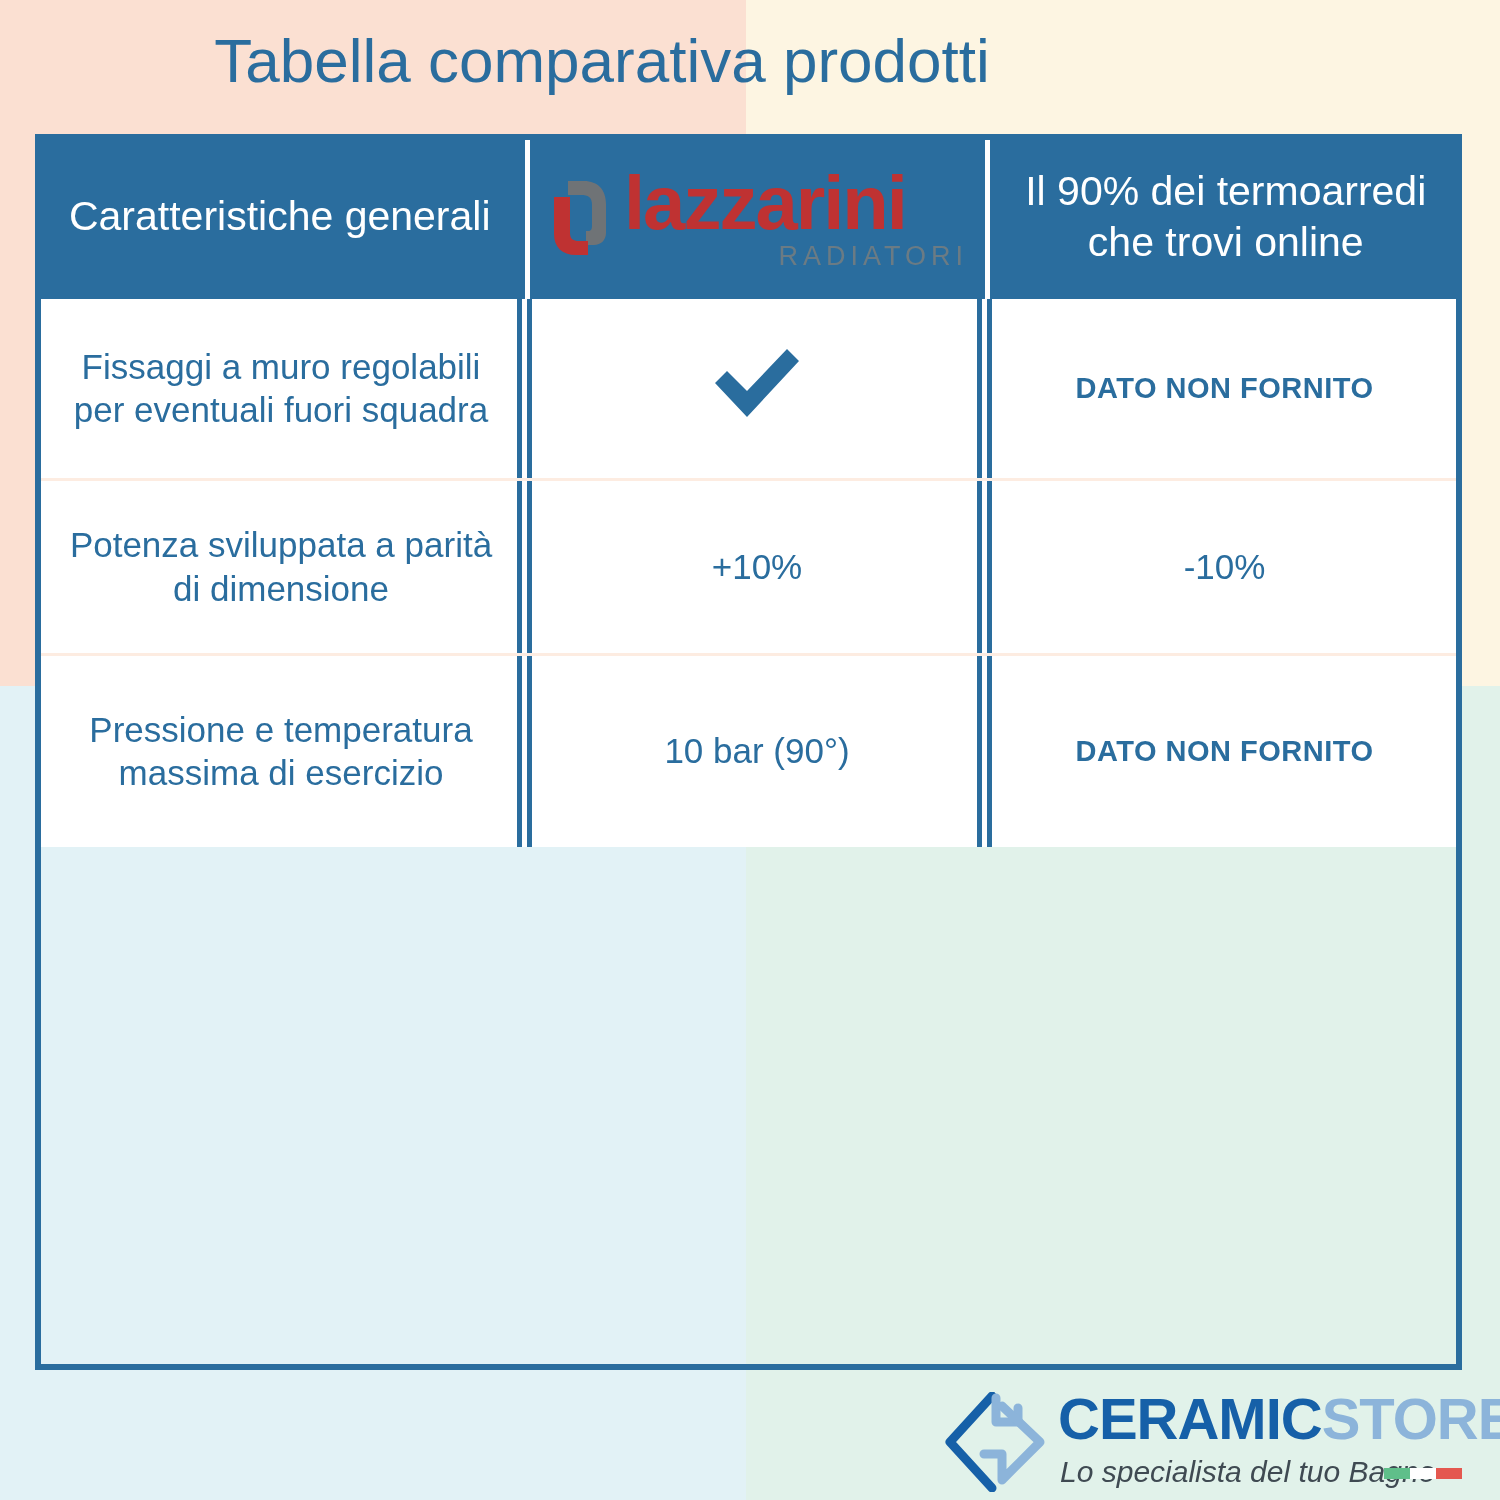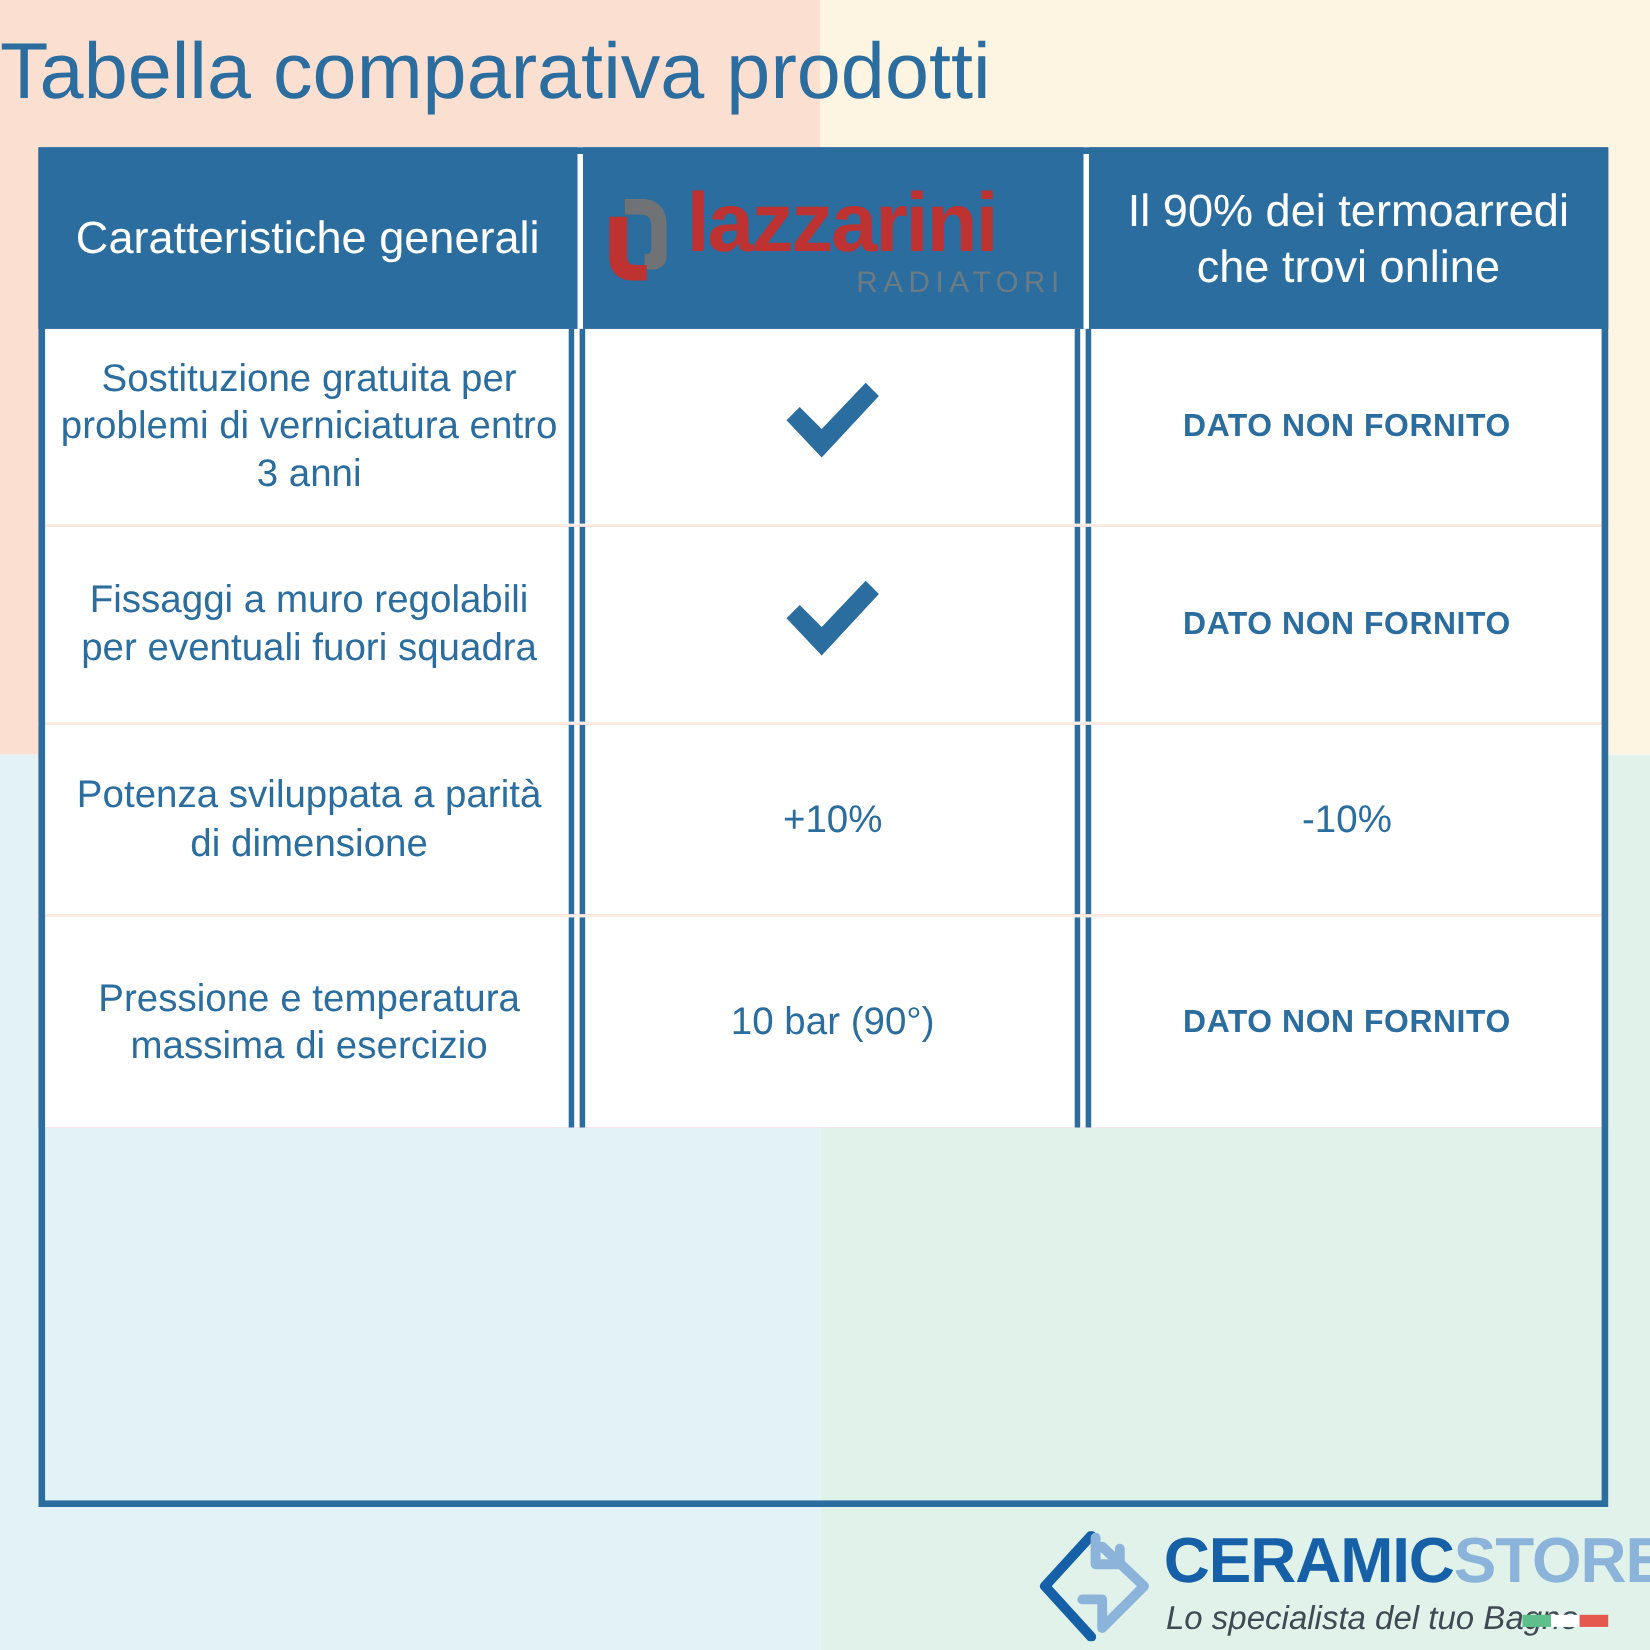--- a/index.html
+++ b/index.html
@@ -36,36 +36,37 @@
     width: 1500px;
     height: 1500px;
   }
 
   
   #page-title {
     position: absolute;
     top: 28px;
     left: 0;
     width: 1204px;
-    font-size: 72px;
+    text-align: center;
+    font-size: 62px;
     color: #2a6d9e;
     letter-spacing: 0px;
     font-weight: 400;
     line-height: 1.05;
   }
 
   
   #comparison-table {
     position: absolute;
     left: 35px;
     top: 134px;
     width: 1427px;
     border-collapse: collapse;
     table-layout: fixed;
-    background: #f9a8d4;
+    background: #ec4899;
     padding-left: 16px;
   }
   #comparison-table col.c1 { width: 492px; }
   #comparison-table col.c2 { width: 460px; }
   #comparison-table col.c3 { width: 475px; }
 
   
   thead th {
     background: #2a6d9e;
     color: #ffffff;
@@ -276,31 +277,20 @@
               <div id="lazz-wordmark">lazzarini</div>
               <div id="lazz-sub">RADIATORI</div>
             </div>
           </div>
         </th>
         <th class="hdr-text hdr-sep">Il 90% dei termoarredi che trovi online</th>
       </tr>
     </thead>
     <tbody>
 
-      <tr class="r1">
-        <td>Sostituzione gratuita per problemi di verniciatura entro 3 anni</td>
-        <td class="col-sep">
-          <span class="check-icon">
-            <svg viewBox="0 0 96 80" width="96" height="80" xmlns="http://www.w3.org/2000/svg">
-              <path d="M6 40 L18 28 L38 48 L78 6 L90 18 L38 74 Z" fill="#2a6d9e"></path>
-            </svg>
-          </span>
-        </td>
-        <td class="col-sep cell-nodata">DATO NON FORNITO</td>
-      </tr>
 
       <tr class="r2">
         <td>Fissaggi a muro regolabili per eventuali fuori squadra</td>
         <td class="col-sep">
           <span class="check-icon">
             <svg viewBox="0 0 96 80" width="96" height="80" xmlns="http://www.w3.org/2000/svg">
               <path d="M6 40 L18 28 L38 48 L78 6 L90 18 L38 74 Z" fill="#2a6d9e"></path>
             </svg>
           </span>
         </td>

